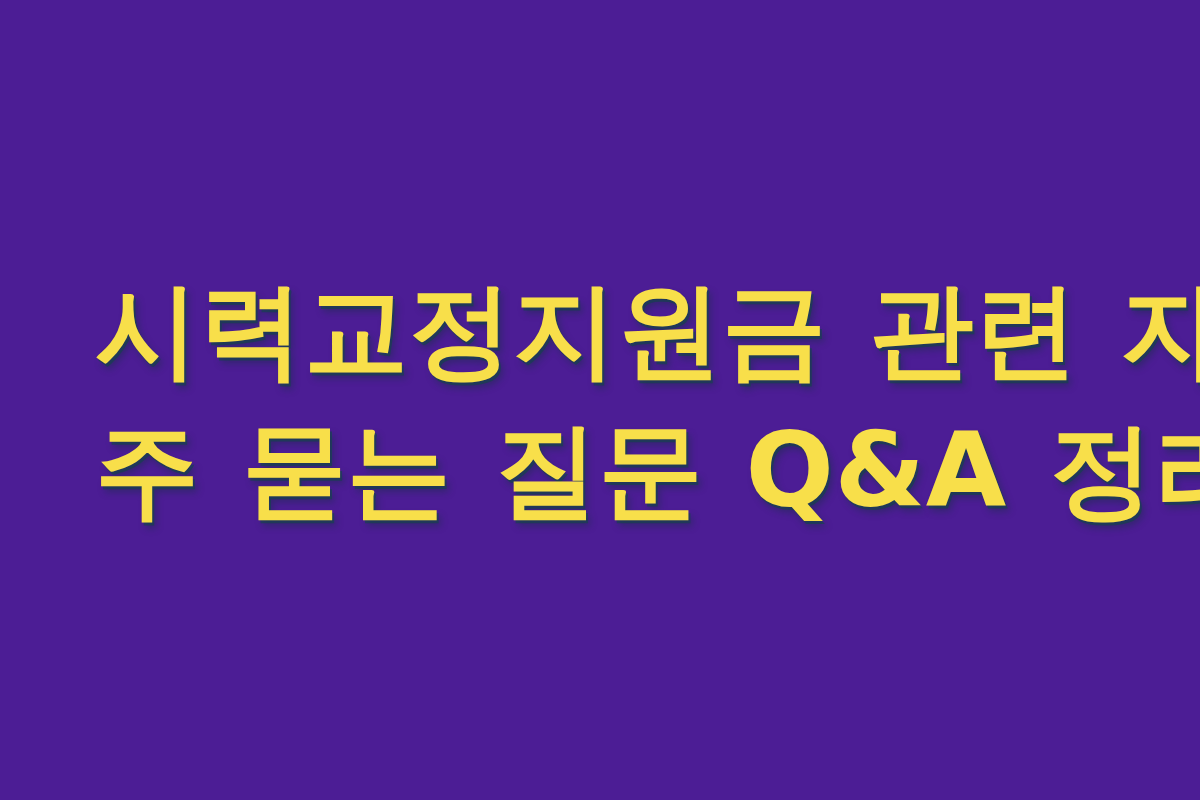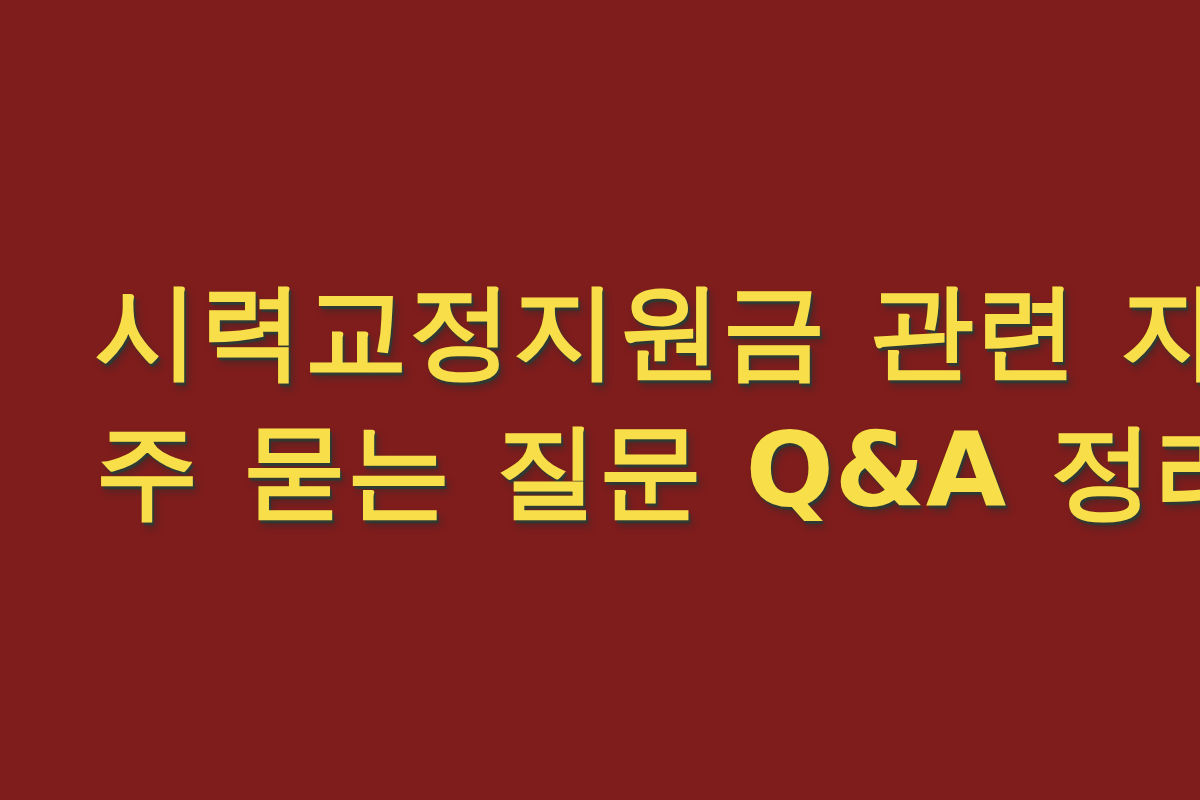--- a/index.html
+++ b/index.html
@@ -49,20 +49,20 @@
     white-space: nowrap;
   }
 
   
   .headline .line-1 { margin-bottom: 0px; }
   .headline .line-2 { margin-top: 0px; }
 </style>
 </head>
 <body>
 
-<div class="banner" style="background: #7f1d1d;">
+<div class="banner" style="background: #4c1d95;">
 
   <h1 class="headline" style="color: rgb(248, 223, 74);">
     <span class="line line-1">시력교정지원금 관련 자</span>
     <span class="line line-2">주 묻는 질문 Q&amp;A 정리</span>
   </h1>
 
 </div>
 
 </body></html>

